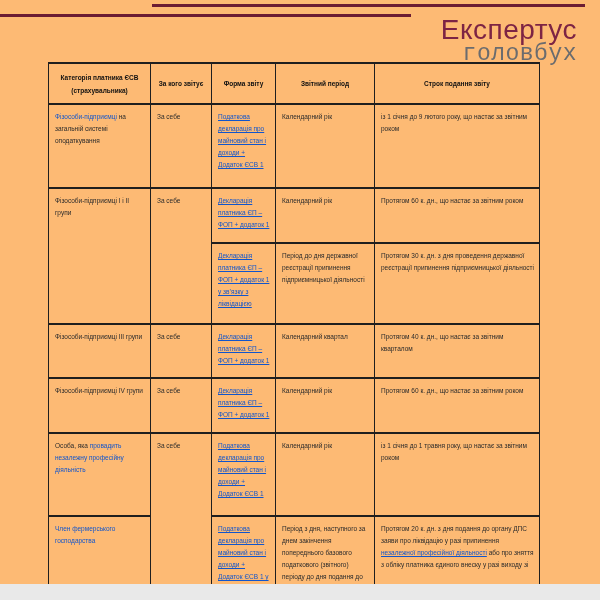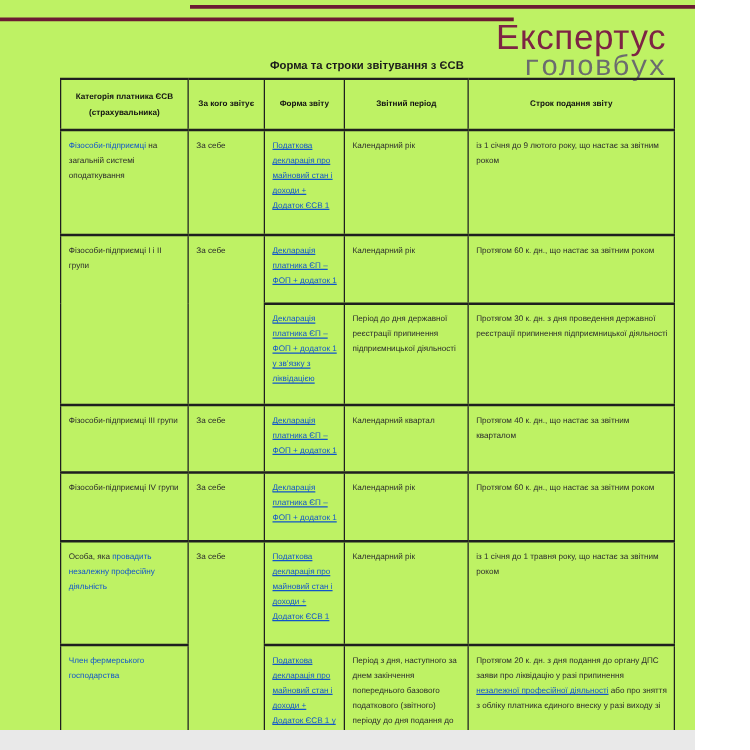--- a/index.html
+++ b/index.html
@@ -1,16 +1,16 @@
 <!DOCTYPE html>
 <html style="--brand: #7d2444; --brand-gray: #6b6c6e; --rule: #6c1c33; --link: #1155cc; --text: #2b2b2b; --border: #1f1f1f; --page-edge: #e9e9e9;"><head>
 <meta charset="utf-8">
 <style>
   html,body{margin:0;padding:0;background:#fff;}
-  .canvas{position:relative;width:556px;height:600px;background:#bef264;overflow:hidden;
+  .canvas{position:relative;width:600px;height:600px;background:#fdba74;overflow:hidden;
           font-family:"Liberation Sans","DejaVu Sans",sans-serif;color:var(--text,#2b2b2b);}
   .rule{position:absolute;height:3px;background:var(--rule,#6c1c33);}
   #rule1{left:152px;top:4px;width:433px;}
   #rule2{left:0;top:14px;width:411px;}
   .brand{position:absolute;right:23px;top:16px;text-align:right;line-height:1;}
   .brand-name{font-size:28px;line-height:28px;color:var(--brand,#7d2444);letter-spacing:0.5px;}
   .brand-product{font-size:23px;line-height:21px;color:var(--brand-gray,#6b6c6e);letter-spacing:0.5px;font-family:Liberation Mono, monospace;}
   .doc-title{position:absolute;left:48px;top:47px;width:491px;text-align:center;
              font-size:9px;font-weight:bold;color:#1a1a1a;}
   .table-wrap{position:absolute;left:48px;top:62px;width:493px;height:522px;overflow:hidden;}
@@ -30,21 +30,20 @@
 
 <div class="canvas" data-name="document-page">
   <div class="rule" id="rule1" data-name="decor-rule-top"></div>
   <div class="rule" id="rule2" data-name="decor-rule-second"></div>
 
   <div class="brand" data-name="brand-logo">
     <div class="brand-name" data-name="brand-name">Експертус</div>
     <div class="brand-product" data-name="brand-product">головбух</div>
   </div>
 
-  <div class="doc-title" data-name="document-title">Форма та строки звітування з ЄСВ</div>
 
   <div class="table-wrap" data-name="table-wrapper">
     <table data-name="esv-report-table">
       <colgroup>
         <col style="width:102px">
           <col style="width:61px">
           <col style="width:64px">
         <col style="width:99px">
           <col style="width:165px">
       </colgroup>

